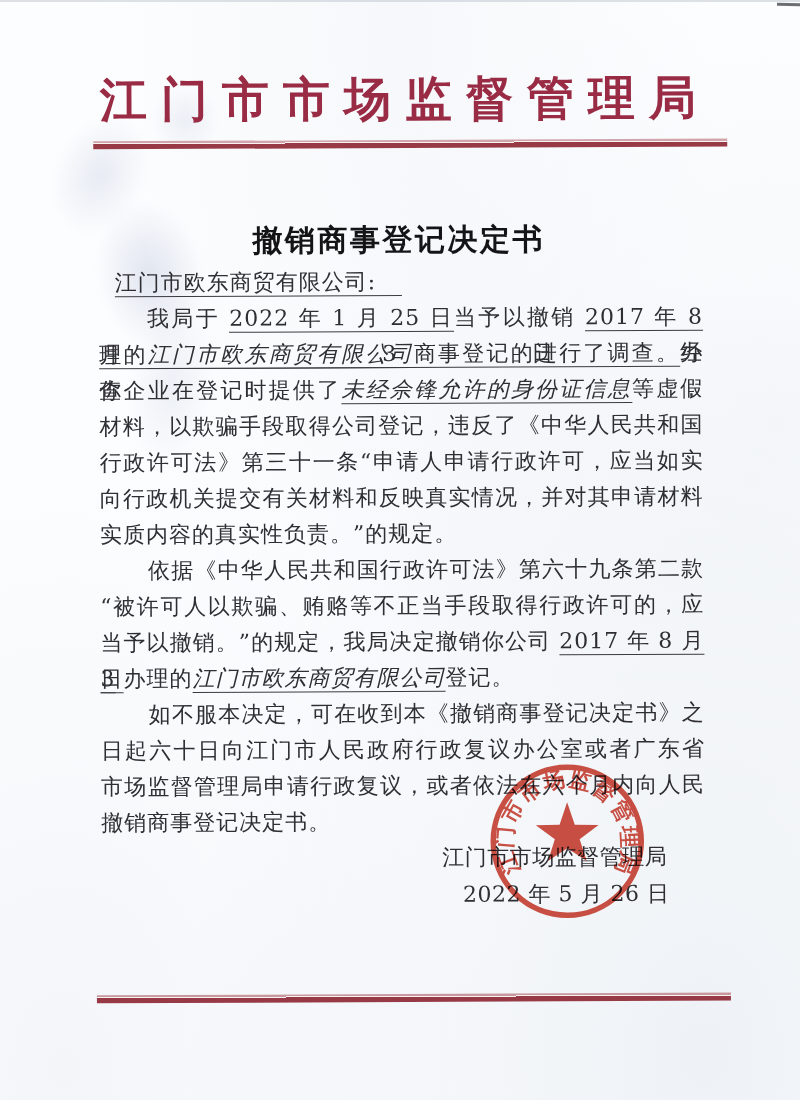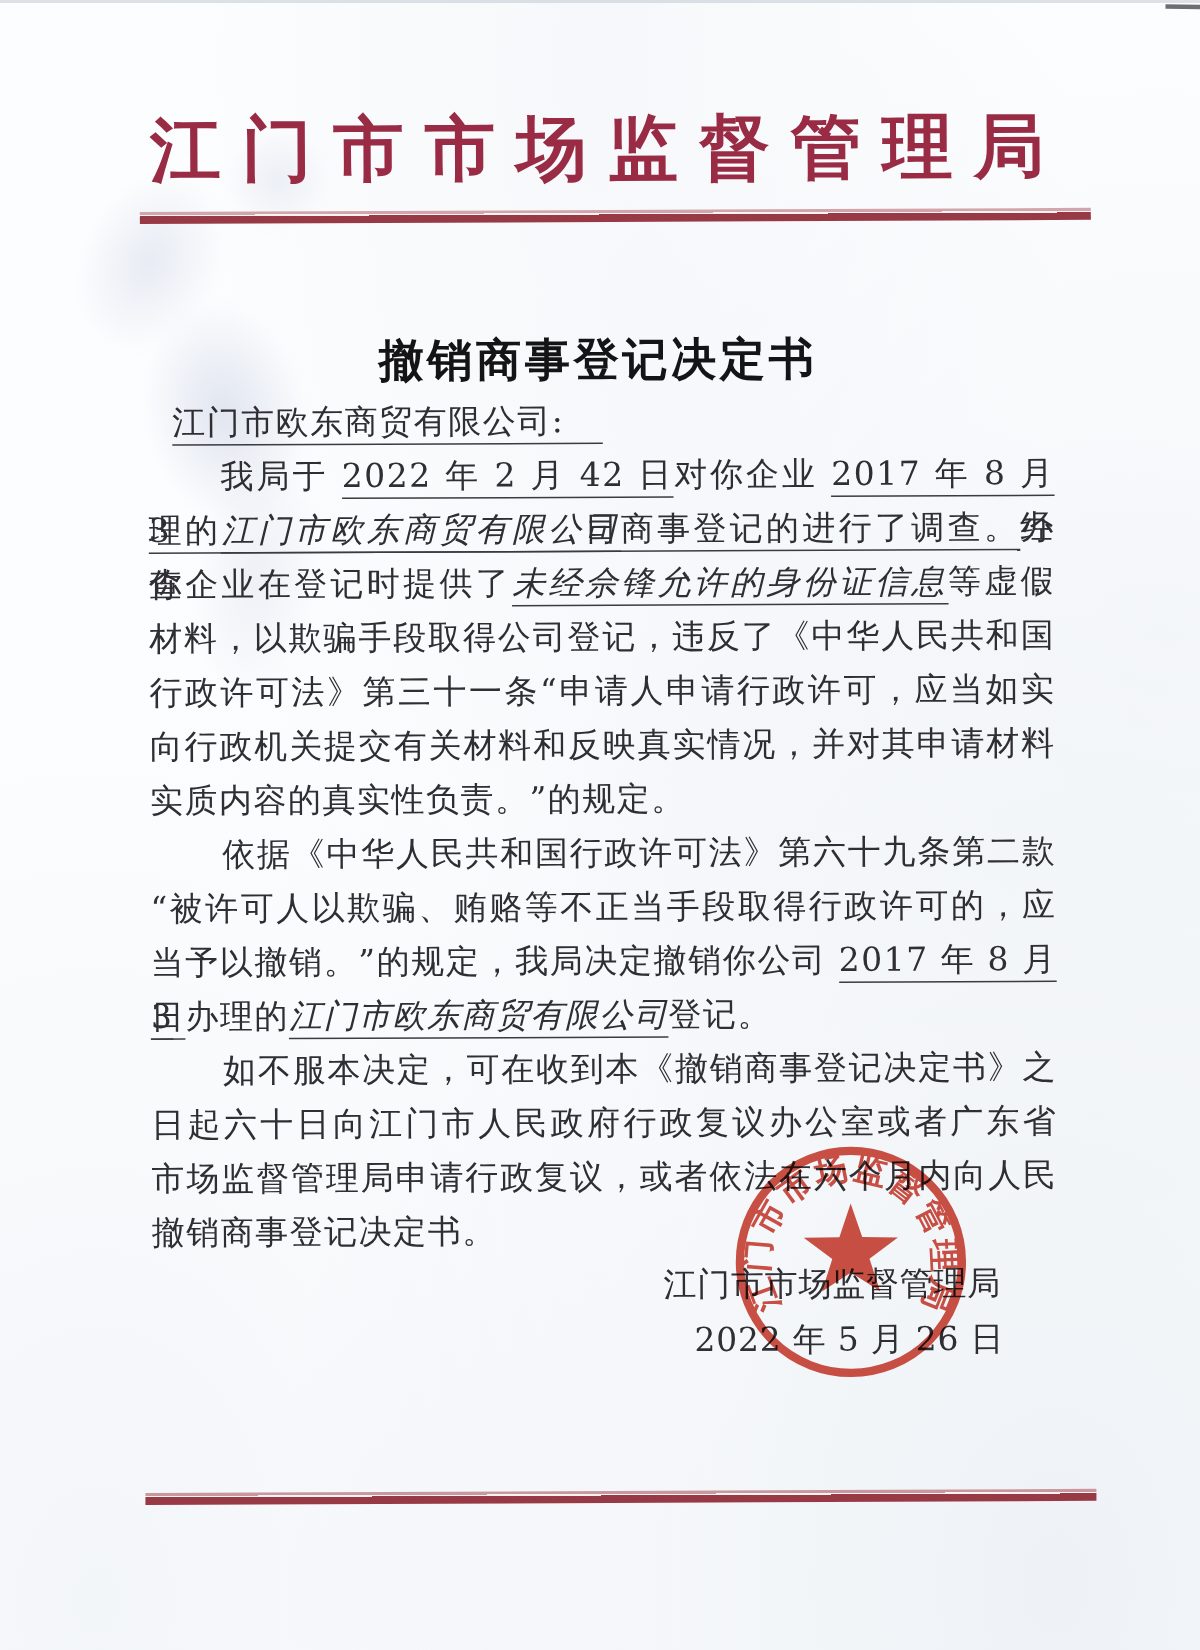--- a/index.html
+++ b/index.html
@@ -100,21 +100,21 @@
 
   <div class="sheet">
     <div class="agency">江门市市场监督管理局</div>
     <div class="rule rule-top"></div>
 
     <div class="doc-title">撤销商事登记决定书</div>
 
     <div class="salutation"><span class="u sal">江门市欧东商贸有限公司:</span></div>
 
     <div class="body">
-        <div class="bline indent full" style="top: 300px;"><span>我局于 </span><span class="u">2022 年 2 月 42 日</span><span>对你企业 </span><span class="u">2017 年 8 月 3 日</span><span>办</span></div>
+        <div class="bline indent full" style="top: 300px;"><span>我局于 </span><span class="u">2022 年 1 月 25 日</span><span>当予以撤销 </span><span class="u">2017 年 8 月 3 日</span><span>办</span></div>
         <div class="bline full" style="top: 336px;"><span>理的</span><span class="u kai">江门市欧东商贸有限公司</span><span>商事登记的进行了调查。经查，</span></div>
         <div class="bline full" style="top: 372px;"><span>你企业在登记时提供了</span><span class="u kai">未经佘锋允许的身份证信息</span><span>等虚假</span></div>
         <div class="bline full" style="top: 408px;"><span>材料，以欺骗手段取得公司登记，违反了《中华人民共和国</span></div>
         <div class="bline full" style="top: 444px;"><span>行政许可法》第三十一条“申请人申请行政许可，应当如实</span></div>
         <div class="bline full" style="top: 480px;"><span>向行政机关提交有关材料和反映真实情况，并对其申请材料</span></div>
         <div class="bline" style="top: 516px;"><span>实质内容的真实性负责。”的规定。</span></div>
         <div class="bline indent full" style="top: 552px;"><span>依据《中华人民共和国行政许可法》第六十九条第二款</span></div>
         <div class="bline full" style="top: 588px;"><span>“被许可人以欺骗、贿赂等不正当手段取得行政许可的，应</span></div>
         <div class="bline full" style="top: 624px;"><span>当予以撤销。”的规定，我局决定撤销你公司 </span><span class="u">2017 年 8 月 3</span></div>
         <div class="bline" style="top: 660px;"><span class="u">日</span><span>办理的</span><span class="u kai">江门市欧东商贸有限公司</span><span>登记。</span></div>

